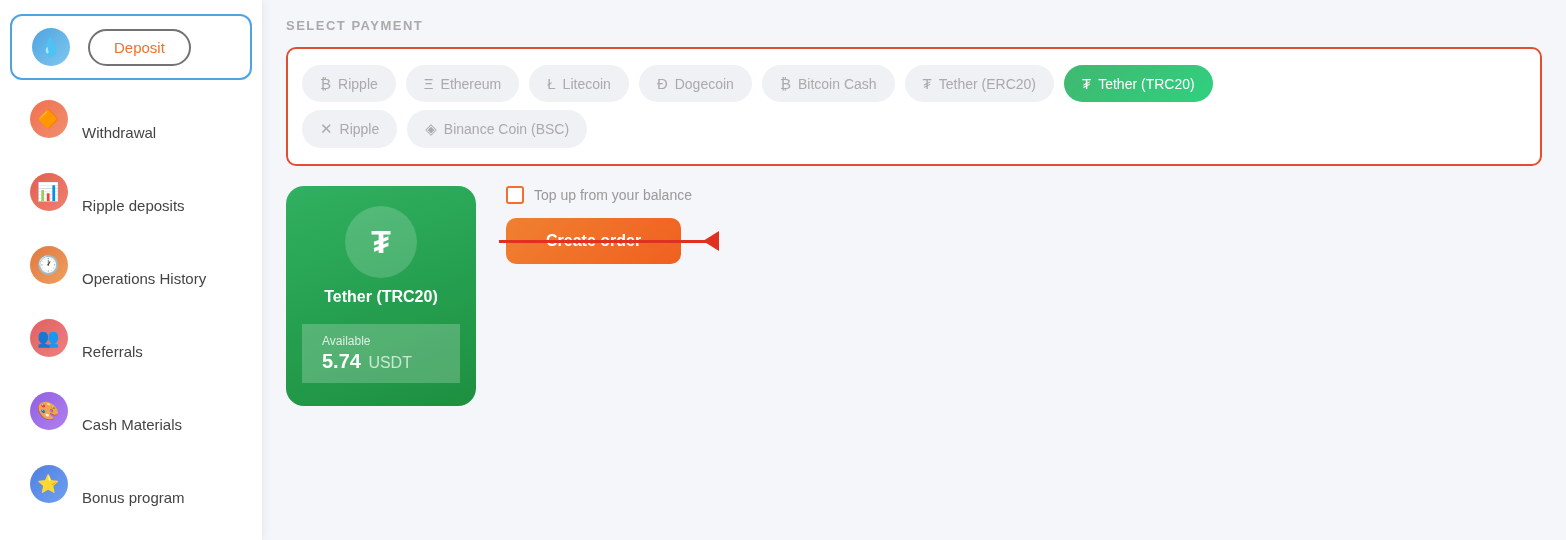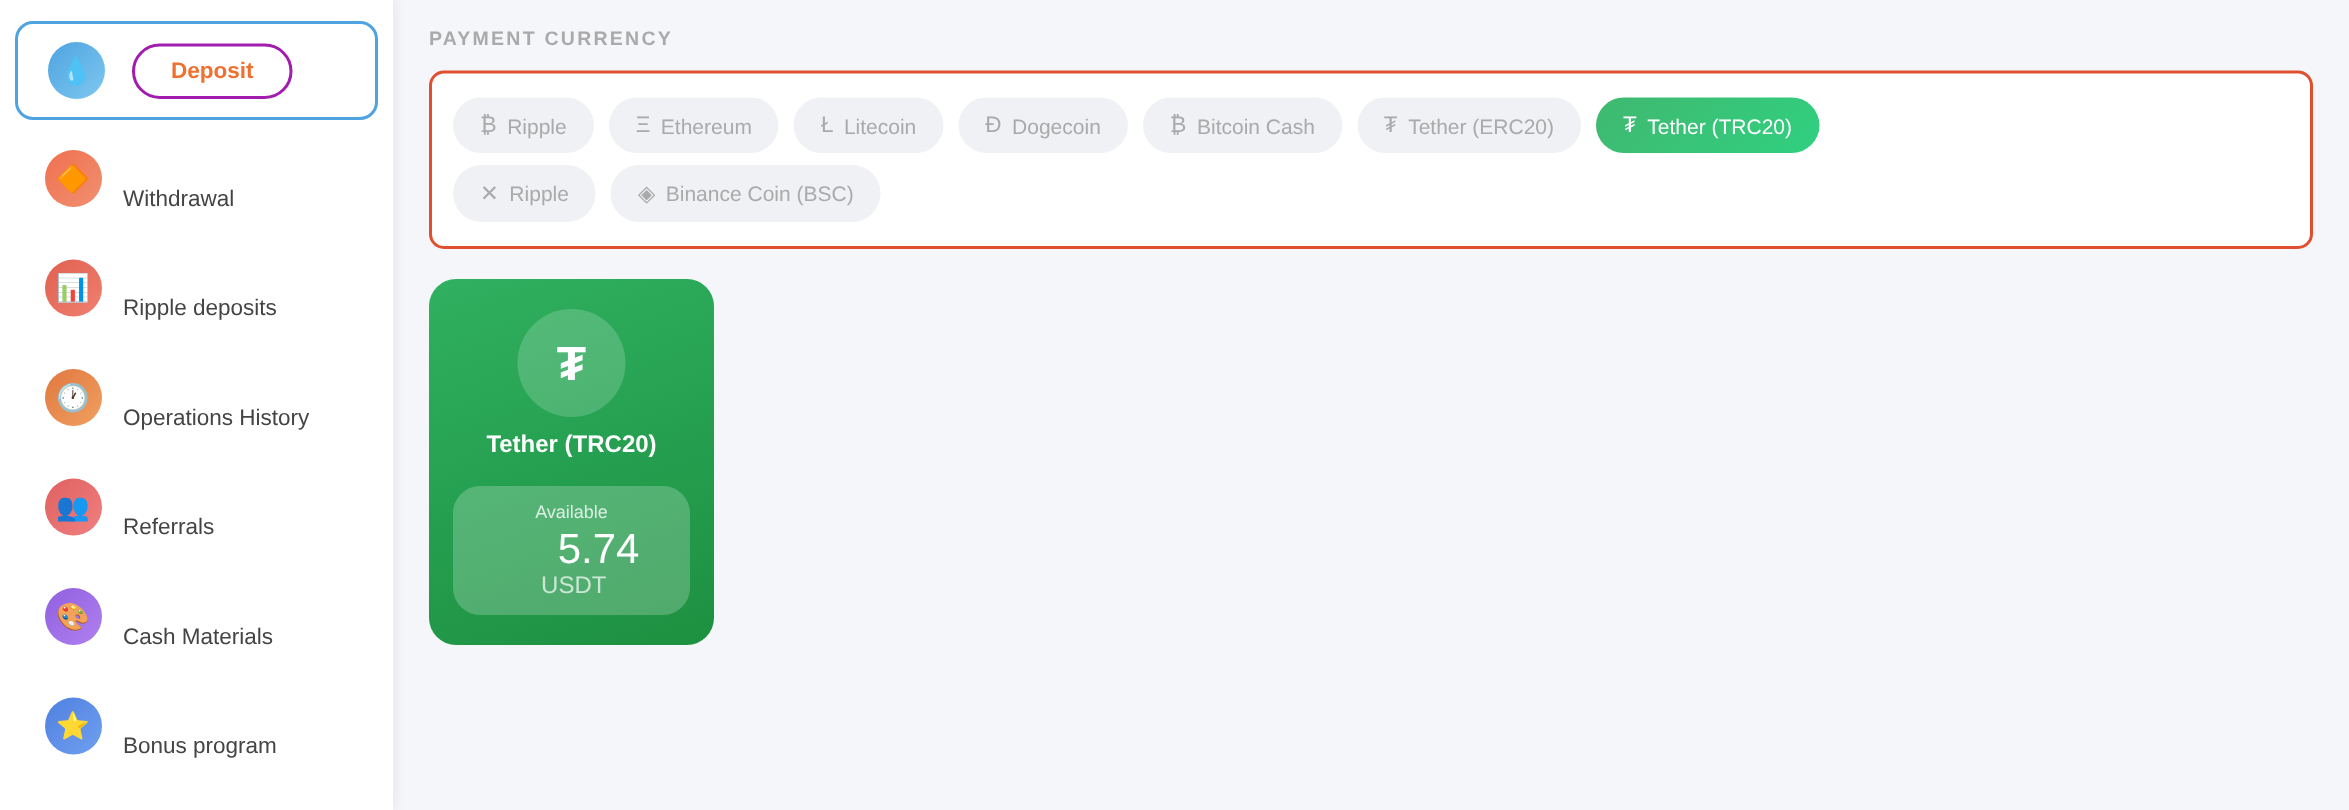--- a/index.html
+++ b/index.html
@@ -53,26 +53,26 @@
     .icon-promo { background: linear-gradient(135deg, #9060e0, #b080f0); }
     .icon-bonus { background: linear-gradient(135deg, #5080e0, #70a0f0); }
     .sidebar-label {
       font-size: 15px;
       color: #444;
       font-weight: 500;
       margin-top: 28px;
     }
     .deposit-btn {
       background: #fff;
-      border: 2px solid #a21caf;
+      border: 2px solid #737373;
       color: #f07030;
       border-radius: 24px;
       padding: 8px 24px;
       font-size: 15px;
-      font-weight: 700;
+      font-weight: 400;
       cursor: pointer;
       margin-left: 4px;
     }
 
     
     .main {
       flex: 1;
       padding: 18px 24px;
       overflow-y: auto;
     }
@@ -162,35 +162,34 @@
       color: #fff;
     }
     .tether-name {
       font-size: 16px;
       font-weight: 700;
       color: #fff;
       margin-bottom: 18px;
     }
     .available-box {
       background: rgba(255,255,255,0.22);
-      border-radius: 18px;
+      border-radius: 0;
       padding: 10px 20px;
-      text-align: center;
+      text-align: left;
       width: 100%;
     }
     .available-label {
       font-size: 12px;
       color: rgba(255,255,255,0.8);
       margin-bottom: 2px;
     }
     .available-amount {
-      font-size: 28px;
-      font-weight: 400;
-      color: #fff;
-      margin-left: 36px;
+      font-size: 20px;
+      font-weight: 700;
+      color: #fff;
     }
     .available-unit {
       font-size: 16px;
       color: rgba(255,255,255,0.7);
       margin-left: 3px;
     }
 
     
     .payment-form {
       display: flex;
@@ -287,21 +286,21 @@
   </div>
 
   <div class="sidebar-item">
     <div class="sidebar-icon icon-bonus">⭐</div>
     <span class="sidebar-label">Bonus program</span>
   </div>
 </aside>
 
 <main class="main">
 
-  <div class="section-title">PAYMENT CURRENCY</div>
+  <div class="section-title">SELECT PAYMENT</div>
   <div class="currency-selector">
     <div class="currency-row">
       <div class="currency-pill">
         <span class="currency-icon">₿</span>
         <span>Ripple</span>
       </div>
       <div class="currency-pill">
         <span class="currency-icon">Ξ</span>
         <span>Ethereum</span>
       </div>
@@ -345,15 +344,28 @@
       <div class="tether-name">Tether (TRC20)</div>
       <div class="available-box">
         <div class="available-label">Available</div>
         <div>
           <span class="available-amount">5.74</span>
           <span class="available-unit">USDT</span>
         </div>
       </div>
     </div>
 
+    <div class="payment-form">
+      <div class="topup-row">
+        <div class="topup-checkbox"></div>
+        <span class="topup-label">Top up from your balance</span>
+      </div>
+      <div style="position:relative; display:inline-block;">
+        <button class="create-order-btn">Create order</button>
+        <div class="arrow-indicator">
+          <div class="arrow-head"></div>
+          <div class="arrow-line"></div>
+        </div>
+      </div>
+    </div>
 
   </div>
 </main>
 
 </body></html>

